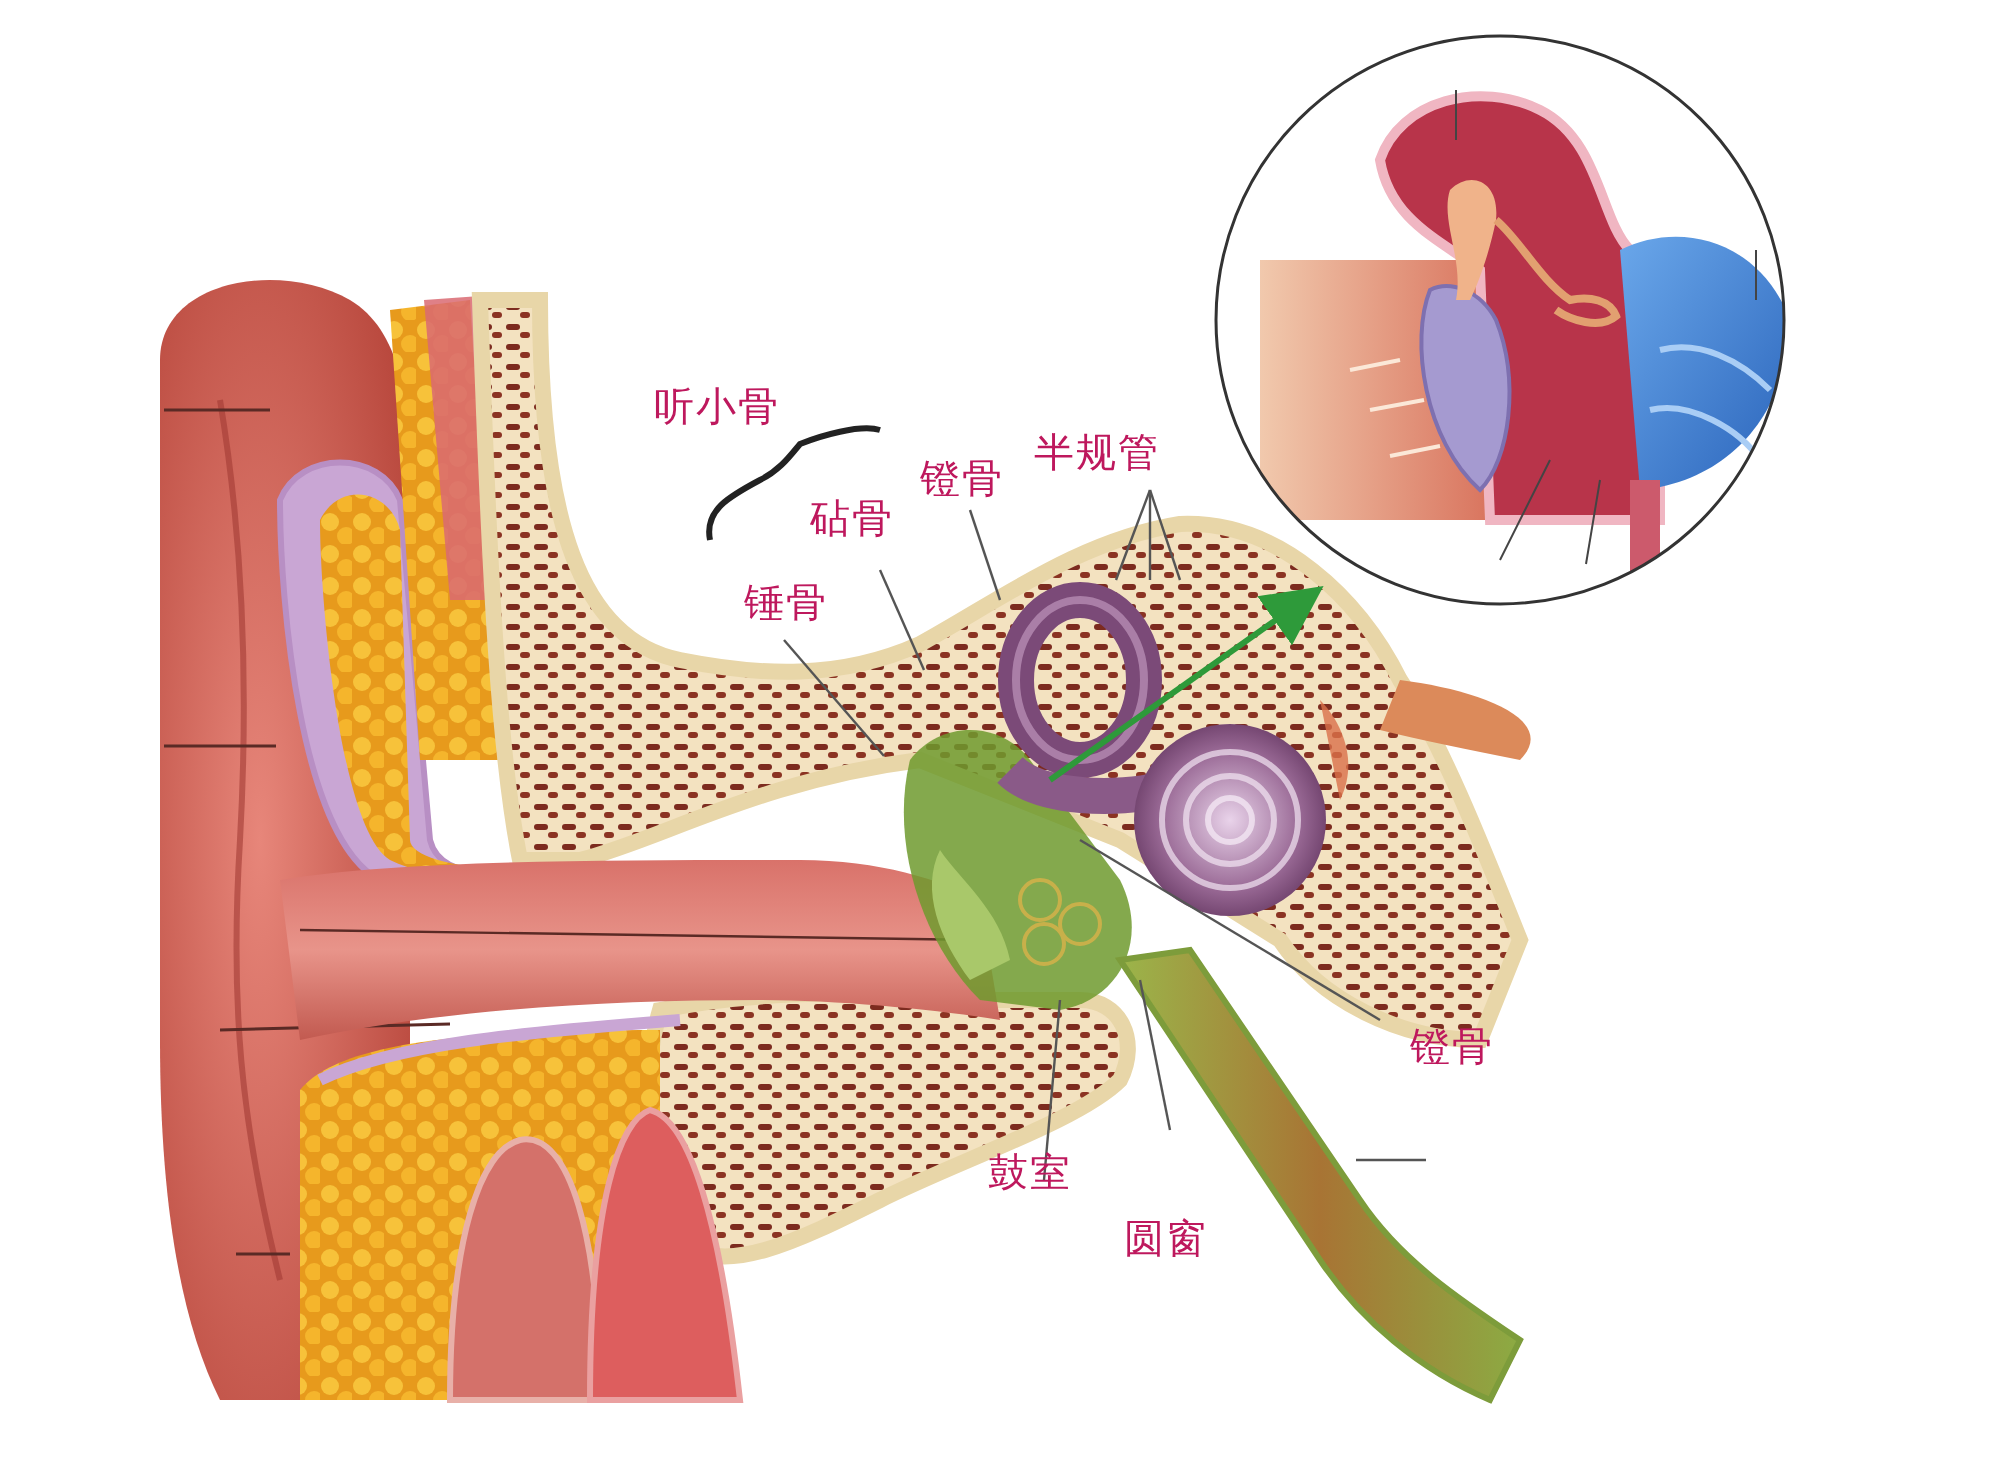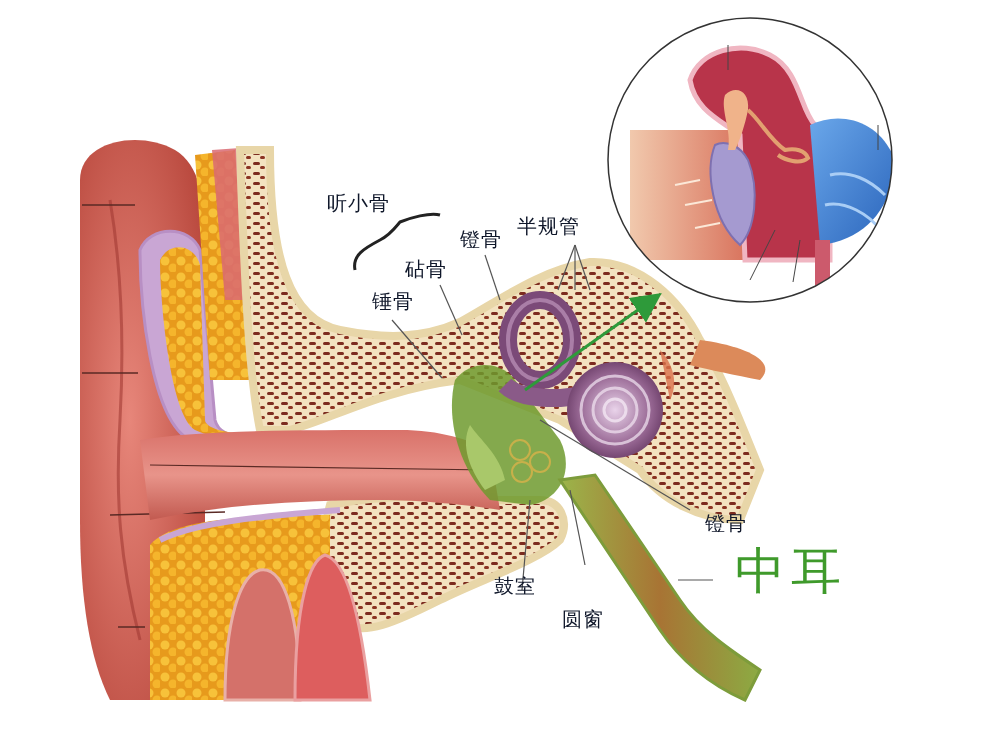--- a/index.html
+++ b/index.html
@@ -1,18 +1,18 @@
 <!DOCTYPE html>
 <html><head>
 <meta charset="utf-8">
 <style>
   html,body{margin:0;padding:0;background:#ffffff;}
   body{width:998px;height:740px;position:relative;overflow:hidden;font-family:"DejaVu Sans","Liberation Sans",sans-serif;}
   #stage{position:absolute;left:0;top:0;width:998px;height:740px;}
-  .lbl{position:absolute;color:#0f172a;font-size:20px;line-height:1;white-space:nowrap;letter-spacing:1px;}
+  .lbl{position:absolute;color:#be185d;font-size:20px;line-height:1;white-space:nowrap;letter-spacing:1px;}
   .title{position:absolute;font-size:50px;line-height:1;color:#3f9a2b;letter-spacing:6px;white-space:nowrap;}
 </style>
 </head>
 <body>
 
 <div id="stage">
 <svg width="998" height="740" viewBox="0 0 998 740" xmlns="http://www.w3.org/2000/svg">
   <defs>
     <pattern id="bonePores" width="14" height="10" patternUnits="userSpaceOnUse">
       <rect width="14" height="10" fill="#f3e2c0"></rect>
@@ -155,21 +155,20 @@
         <line x1="775" y1="230" x2="750" y2="280"></line>
         <line x1="800" y1="240" x2="793" y2="282"></line>
         <line x1="878" y1="125" x2="878" y2="150"></line>
       </g>
     </g>
     <circle cx="750" cy="160" r="142" fill="none" stroke="#333" stroke-width="1.5"></circle>
   </g>
 </svg>
 
 <span class="lbl" style="left:327px;top:193px;">听小骨</span>
-<span class="lbl" style="left:405px;top:259px;text-align:center;">砧骨</span>
+<span class="lbl" style="left:405px;top:249px;text-align:center;">砧骨</span>
 <span class="lbl" style="left:372px;top:291px;">锤骨</span>
 <span class="lbl" style="left:460px;top:229px;">镫骨</span>
 <span class="lbl" style="left:517px;top:216px;">半规管</span>
 <span class="lbl" style="left:705px;top:513px;">镫骨</span>
 <span class="lbl" style="left:562px;top:570px;margin-top:39px;">圆窗</span>
 <span class="lbl" style="left:494px;top:576px;">鼓室</span>
-<span class="title" style="left:735px;top:546px;">中耳</span>
 </div>
 
 </body></html>

